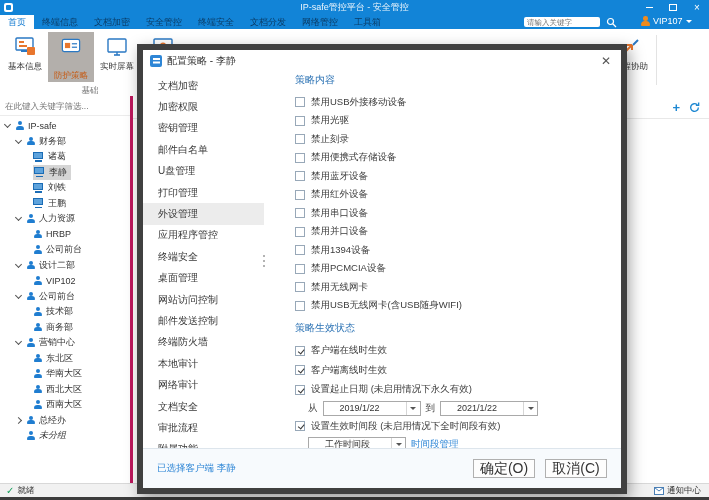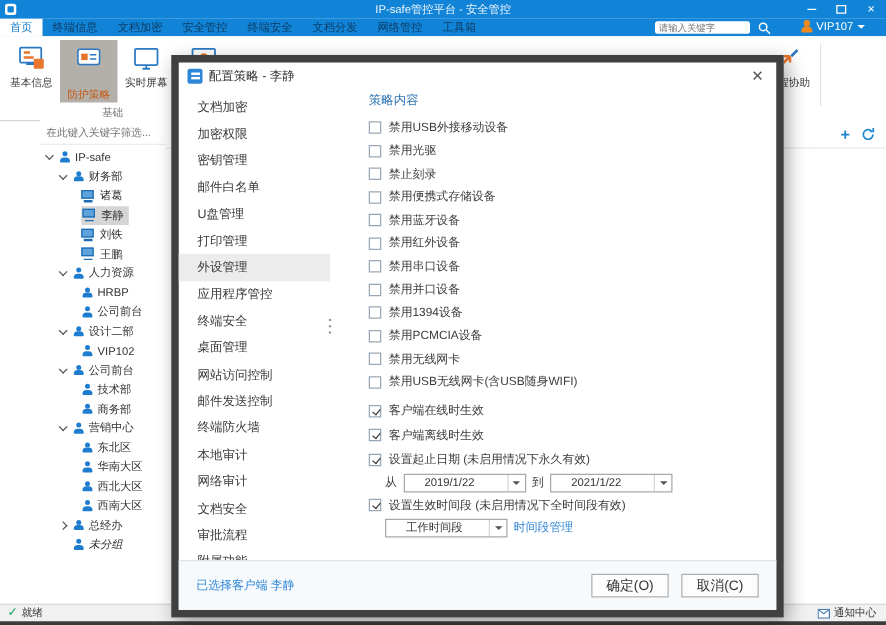--- a/index.html
+++ b/index.html
@@ -34,21 +34,21 @@
   
   .ribbon{position:absolute;left:0;top:29px;width:709px;height:67px;background:#fff;border-bottom:1px solid #d6d6d6;}
   .rbtn{position:absolute;top:3px;width:46px;height:50px;display:flex;flex-direction:column;align-items:center;justify-content:flex-start;gap:3px;padding-top:4px;box-sizing:border-box;}
   .rbtn .rlabel{font-size:8.5px;color:#3c3c3c;white-space:nowrap;}
   .rbtn.selected{background:#b3afab;gap:15px;}
   .rbtn.selected .rlabel{color:#c65911;}
   .rgroup{position:absolute;left:0;top:56px;width:180px;text-align:center;font-size:8.5px;color:#777;}
   .rdivider{position:absolute;left:656px;top:6px;height:50px;border-left:1px solid #e3e3e3;}
 
   
-  .leftpanel{position:absolute;left:0;top:96px;width:133px;height:387px;background:#fff;border-right:3px solid #be185d;box-sizing:border-box;margin-left:32px;}
+  .leftpanel{position:absolute;left:0;top:96px;width:133px;height:387px;background:#fff;border-right:3px solid #be185d;box-sizing:border-box;}
   .filterwrap{height:19px;border-bottom:1px solid #ececec;display:flex;align-items:center;}
   .filterwrap input{border:none;outline:none;width:120px;margin-left:5px;font-size:8.5px;color:#999;padding:0;background:transparent;}
   .tree{position:absolute;left:0;top:22px;right:0;bottom:0;overflow:hidden;}
   .trow{height:15.5px;display:flex;align-items:center;font-size:9px;color:#333;white-space:nowrap;}
   .trow .tl{margin-left:0;}
   .lv0{padding-left:5px;} .lv1{padding-left:16px;} .lv2{padding-left:33px;}
   .chev{width:4px;height:4px;border-right:1px solid #555;border-bottom:1px solid #555;display:inline-block;flex:none;margin:0 5px 2px 0;transform:rotate(45deg);}
   .chev.right{transform:rotate(-45deg);margin-bottom:0;}
   .trow .uic{width:9px;height:9px;margin-right:4px;}
   .trow .uic::before{left:2.5px;width:4px;height:4px;}
@@ -94,21 +94,21 @@
   .gap4{height:4px;}
   .subrow{margin-left:13px;height:17px;display:flex;align-items:center;font-size:9.5px;color:#3c3c3c;gap:5px;}
   .combo{display:inline-flex;align-items:center;height:15px;border:1px solid #a9a9a9;background:#fff;box-sizing:border-box;}
   .combo .val{padding:0 16px;font-size:9px;color:#333;width:50px;}
   .combo .abtn{width:13px;height:100%;border-left:1px solid #d6d6d6;display:flex;align-items:center;justify-content:center;}
   .combo .abtn::after{content:"";width:0;height:0;border-left:3px solid transparent;border-right:3px solid transparent;border-top:3.5px solid #555;}
   .dlink{color:#2e86d6;font-size:9.5px;}
   .dfooter{position:absolute;left:0;right:0;bottom:0;height:40px;background:#f7fafd;border-top:1px solid #dde5ec;display:flex;align-items:center;padding:0 14px;box-sizing:border-box;}
   .dnote{color:#2e86d6;font-size:9.5px;}
   .dbtns{margin-left:auto;display:flex;gap:10px;}
-  .dbtn{width:62px;height:19px;background:#fdfdfd;border:1px solid #b0b0b0;font-size:11px;color:#333;display:flex;align-items:center;justify-content:center;box-sizing:border-box;}
+  .dbtn{width:62px;height:19px;background:#fdfdfd;border:1px solid #b0b0b0;font-size:14px;color:#333;display:flex;align-items:center;justify-content:center;box-sizing:border-box;}
 </style>
 </head>
 <body>
 
 <div id="app">
 
   <div class="titlebar">
     <span class="applogo"></span>
     <span class="wtitle">IP-safe管控平台 - 安全管控</span>
     <span class="winctl">
@@ -390,20 +390,21 @@
             <span>禁用PCMCIA设备</span>
           </div>
         <div class="cbrow">
             <span class="cb"></span>
             <span>禁用无线网卡</span>
           </div>
         <div class="cbrow">
             <span class="cb"></span>
             <span>禁用USB无线网卡(含USB随身WIFI)</span>
           </div>
+        <div class="sec second">策略生效状态</div>
         <div class="gap4"></div>
         <div class="cbrow tall">
             <span class="cb checked"></span>
             <span>客户端在线时生效</span>
           </div>
         <div class="cbrow tall">
             <span class="cb checked"></span>
             <span>客户端离线时生效</span>
           </div>
         <div class="cbrow tall">

